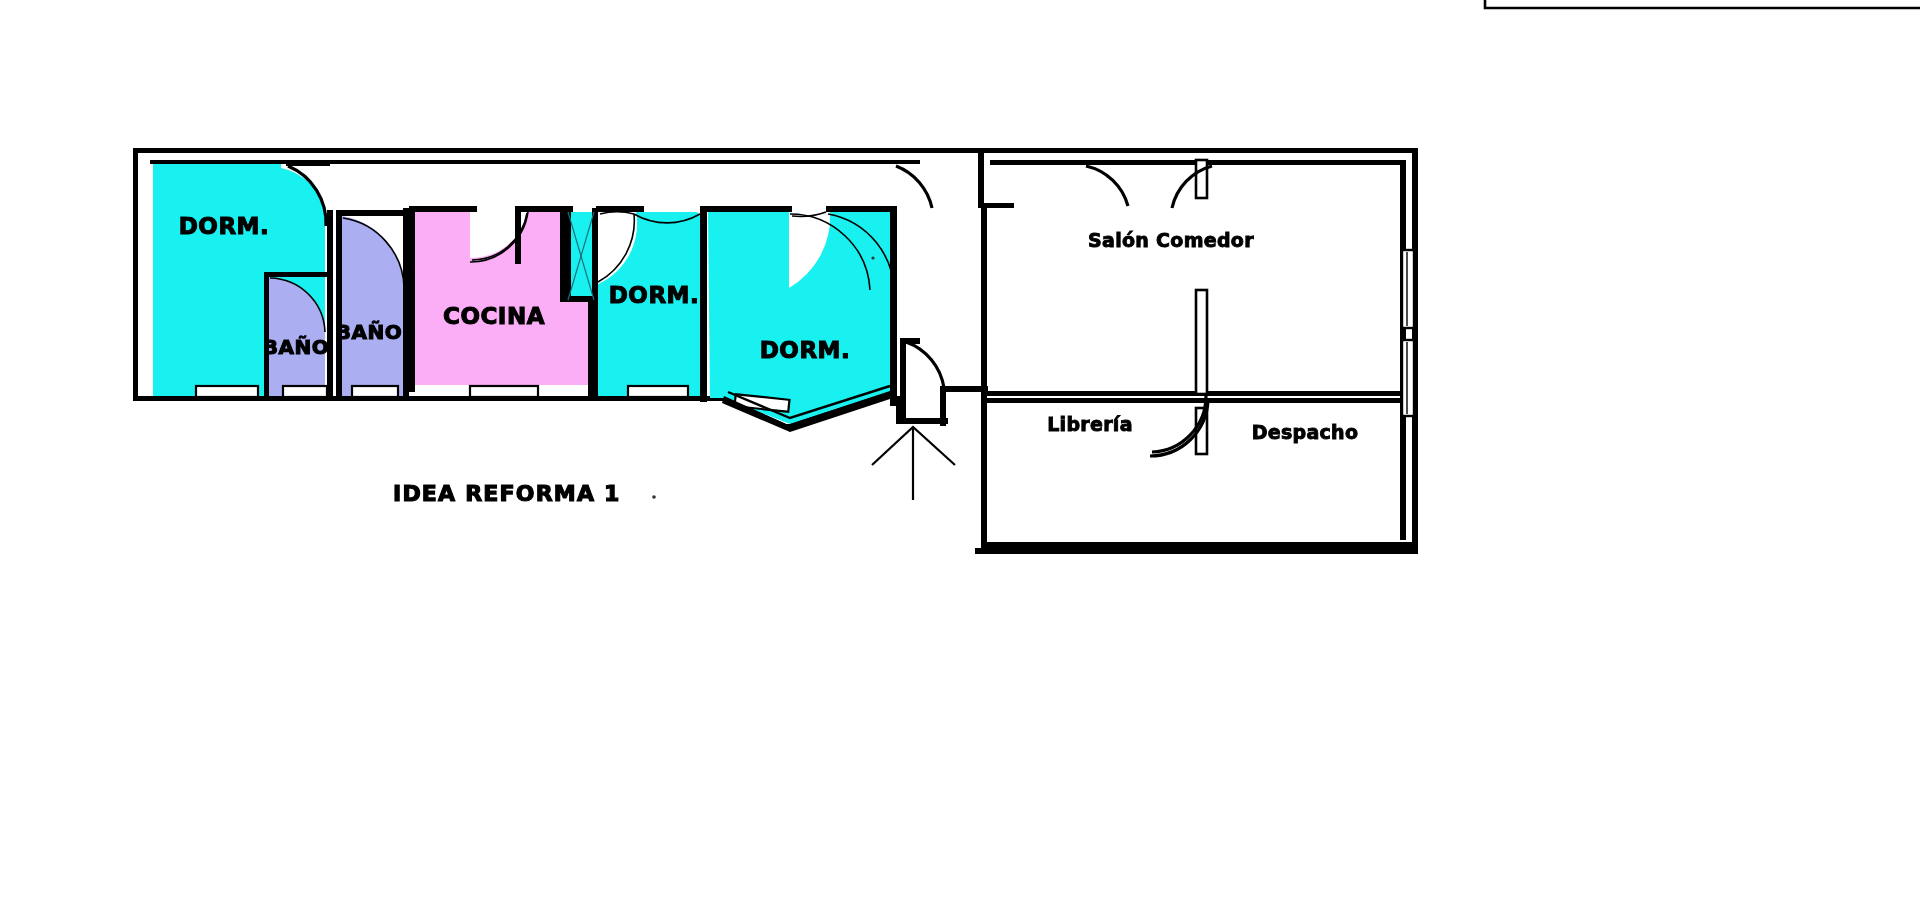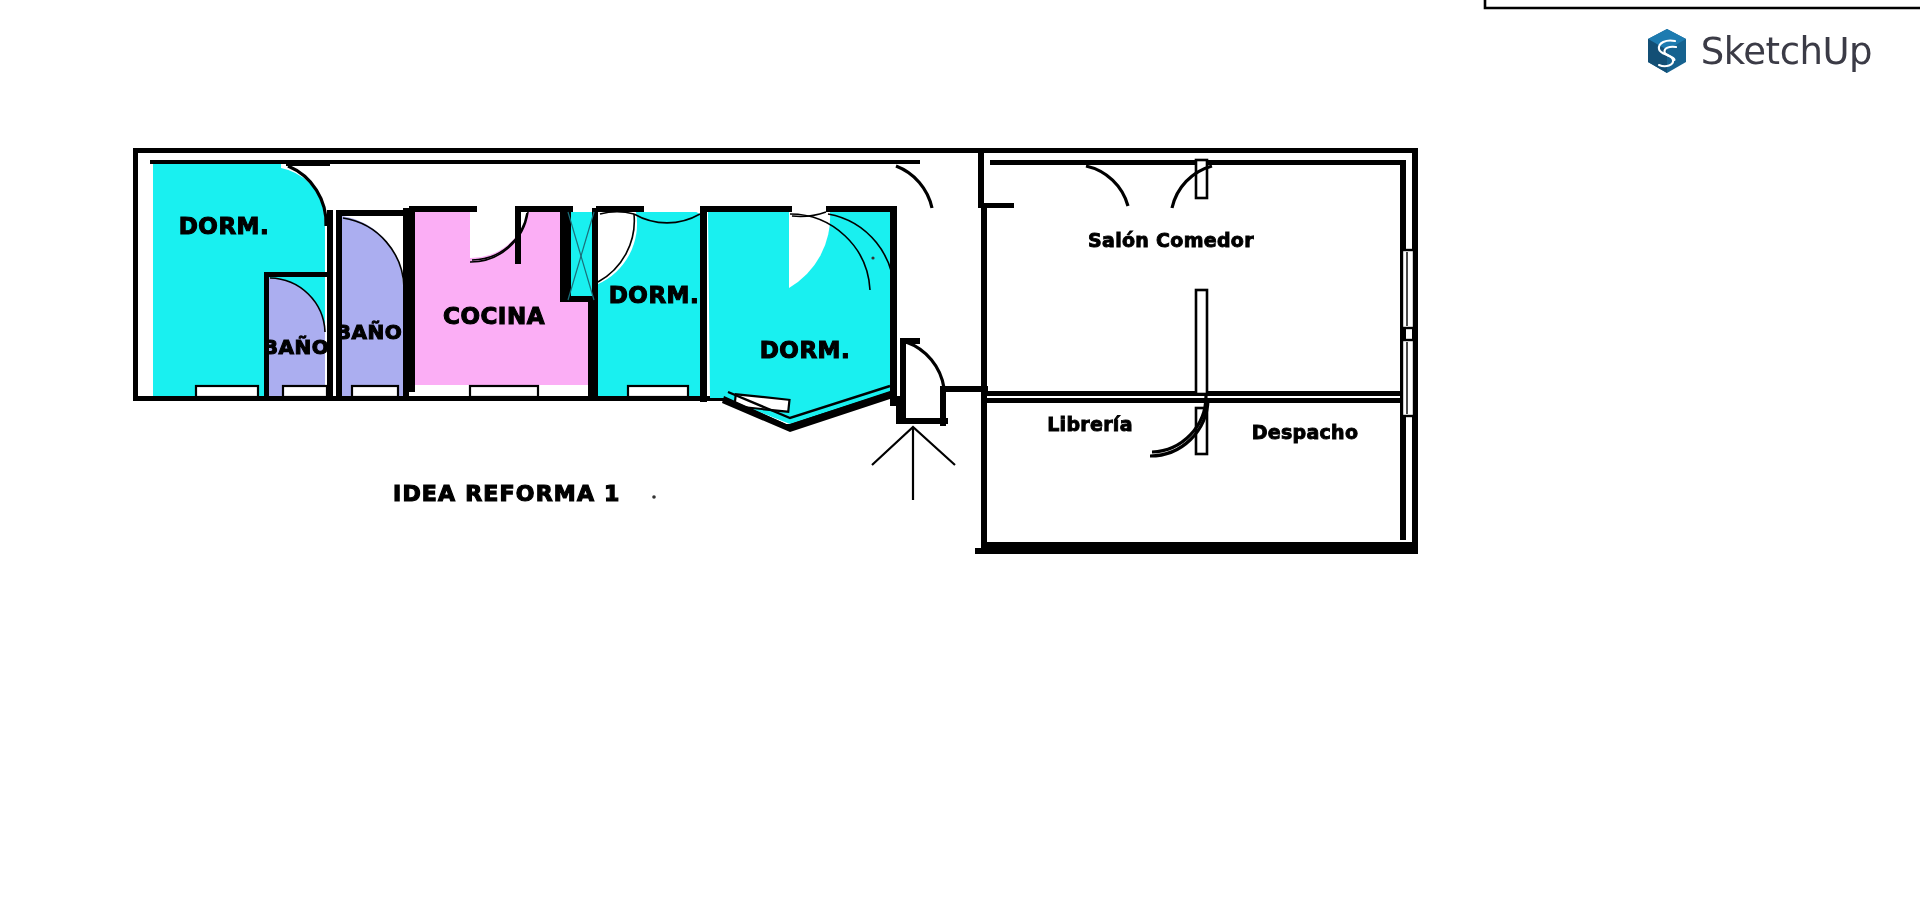--- a/index.html
+++ b/index.html
@@ -297,26 +297,14 @@
       <text class="room-label mixed" x="1305" y="433">Despacho</text>
     </g>
 
     <text class="plan-title" x="393" y="495">IDEA REFORMA 1</text>
 
     <circle cx="654" cy="497" r="1.8" fill="#333"></circle>
     <circle cx="873" cy="258" r="1.6" fill="#333"></circle>
 
   </svg>
 
-  <div class="brand-logo">
-    <svg class="logo-mark" viewBox="0 0 44 46">
-      <path d="M22 1 L41 11 L41 34 L22 45 L3 34 L3 11 Z" fill="#16628f"></path>
-      <path d="M22 1 L41 11 L22 22 L3 11 Z" fill="#1d7bb0"></path>
-      <path d="M3 11 L22 22 L22 45 L3 34 Z" fill="#134f75"></path>
-      <g fill="none" stroke="#ffffff" stroke-width="2.1" stroke-linecap="round">
-        <path d="M30 13 C21 11, 13 15, 14 21 C15 27, 27 26, 28 32 C29 37, 21 40, 14 37"></path>
-        <path d="M31 19 C24 18, 19 20, 19.5 24 C20 28, 29 28, 29.5 32"></path>
-      </g>
-    </svg>
-    <span class="logo-word">SketchUp</span>
-  </div>
 
 </div>
 
 </body></html>

